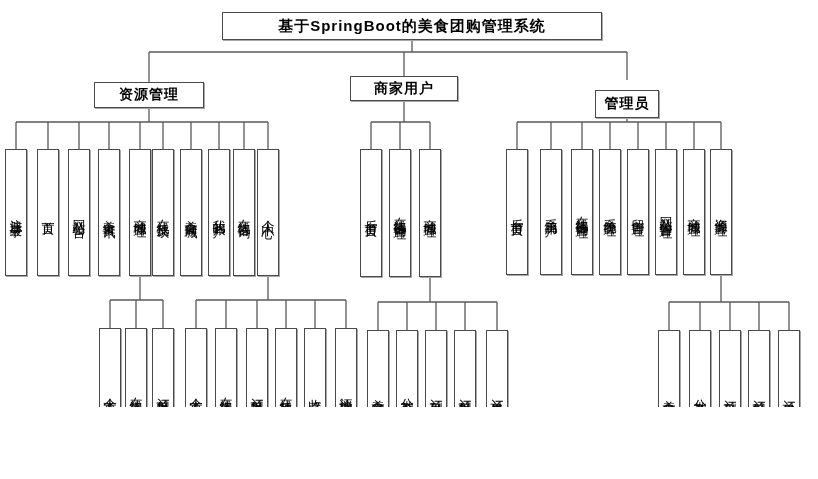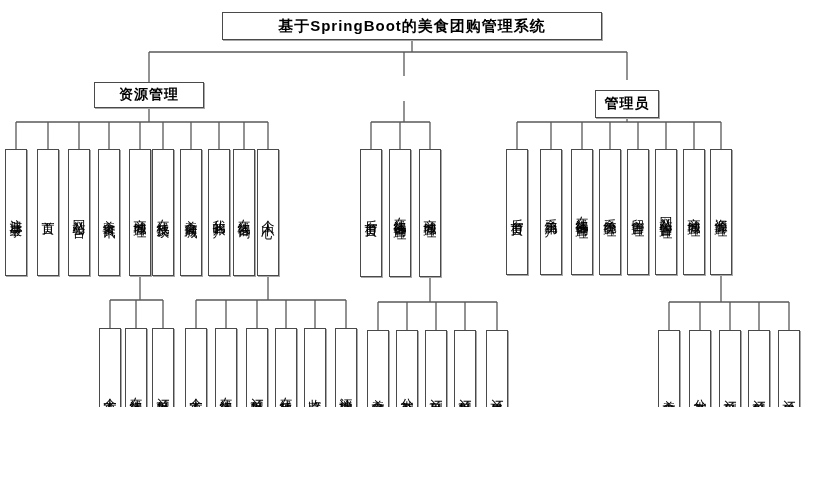--- a/index.html
+++ b/index.html
@@ -68,20 +68,21 @@
       M430 277 V302 M378 302 H497
       M378 302 V330 M407 302 V330 M436 302 V330 M465 302 V330 M497 302 V330
       M721 275 V302 M669 302 H789
       M669 302 V330 M700 302 V330 M730 302 V330 M759 302 V330 M789 302 V330
     "></path>
   </svg>
 
   <div class="box h title" style="left:222px;top:12px;width:380px;height:28px">基于SpringBoot的美食团购管理系统</div>
 
   <div class="box h" style="left:94px;top:82px;width:110px;height:26px">资源管理</div>
+  <div class="box h" style="left:350px;top:76px;width:108px;height:25px">商家用户</div>
   <div class="box h" style="left:595px;top:90px;width:64px;height:28px">管理员</div>
 
   <div class="box v" style="left:5px;top:149px;height:127px">注册登录</div>
   <div class="box v" style="left:37px;top:149px;height:127px">首页</div>
   <div class="box v" style="left:68px;top:149px;height:127px">网站公告</div>
   <div class="box v" style="left:98px;top:149px;height:127px">美食资讯</div>
   <div class="box v" style="left:129px;top:149px;height:127px">商城管理</div>
   <div class="box v" style="left:152px;top:149px;height:127px">在线反馈</div>
   <div class="box v" style="left:180px;top:149px;height:127px">美食商城</div>
   <div class="box v" style="left:208px;top:149px;height:127px">我的账户</div>

